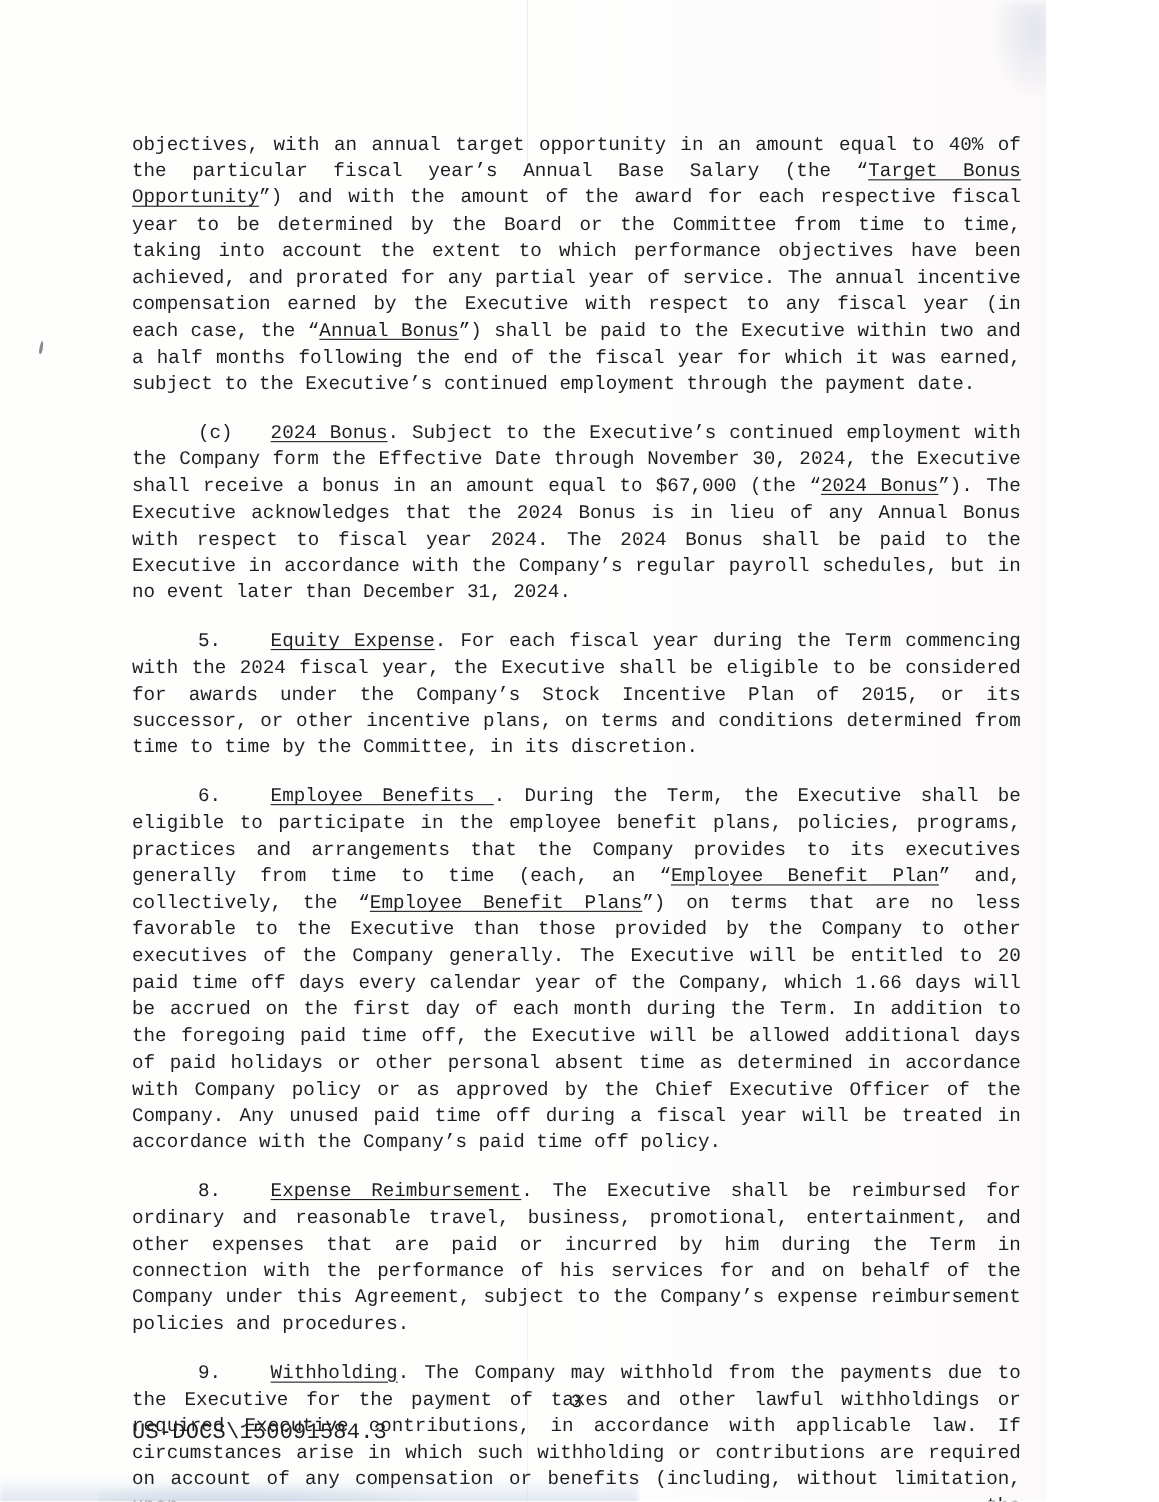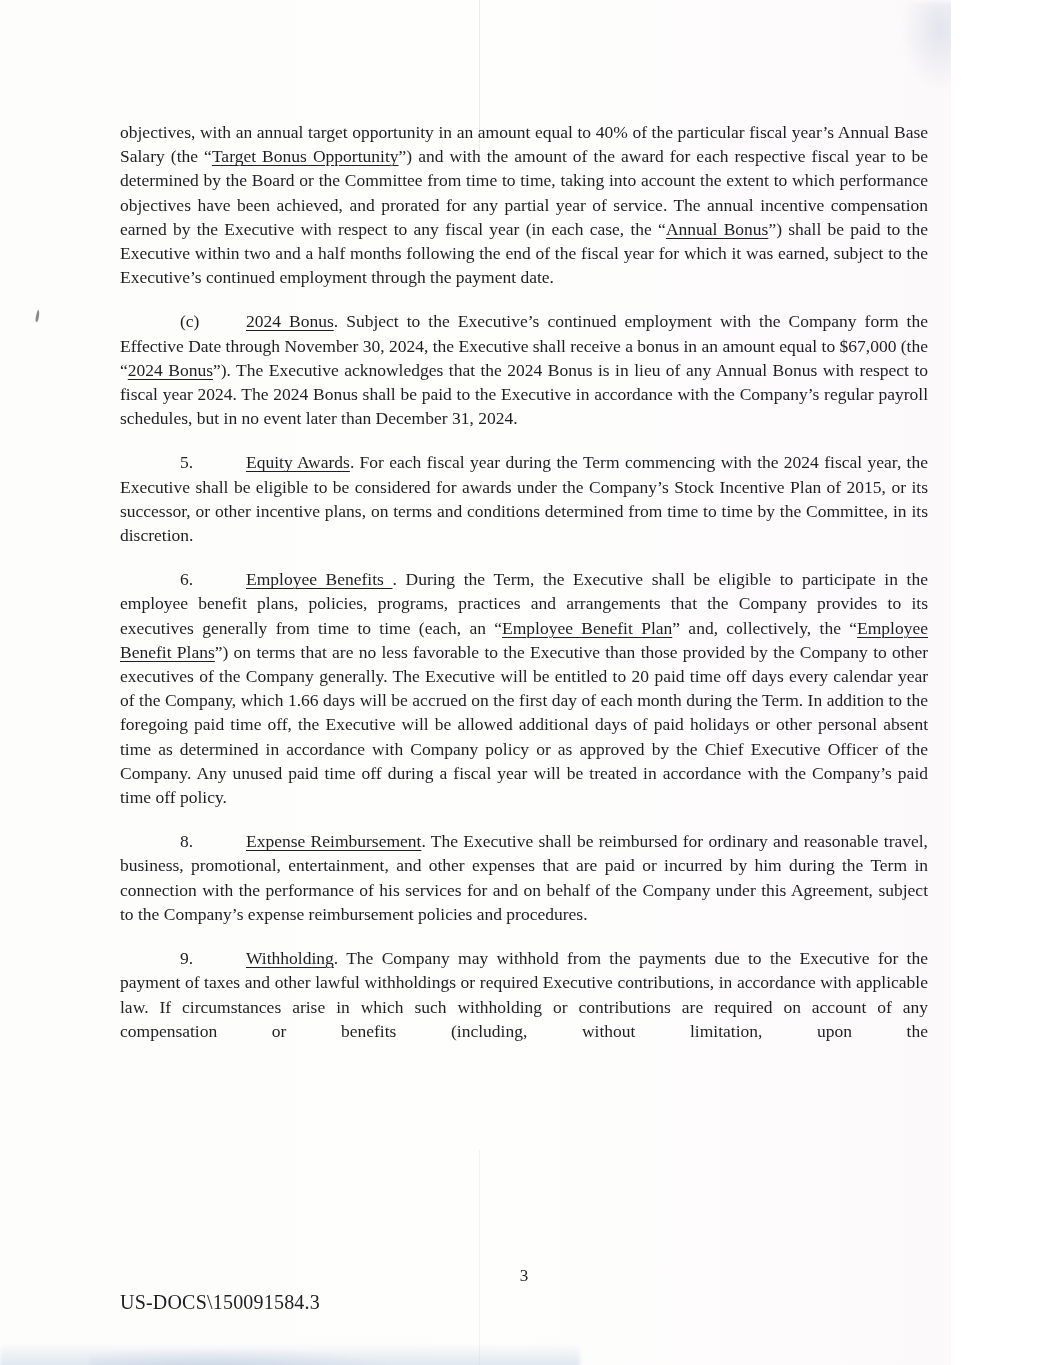--- a/index.html
+++ b/index.html
@@ -6,21 +6,21 @@
     margin: 0;
     padding: 0;
     background: #ffffff;
   }
   .page {
     position: relative;
     width: 951px;
     height: 1365px;
     overflow: hidden;
     background: linear-gradient(90deg, #fdfdfc 0%, #fefefd 55%, #fcf9fa 100%);
-    font-family: Liberation Serif, serif;
+    font-family: Liberation Mono, monospace;
     color: #1f1f23;
   }
   .content {
     position: absolute;
     left: 120px;
     top: 120px;
     width: 808px;
     font-size: 17.5px;
     line-height: 24.2px;
     text-align: justify;
@@ -107,21 +107,21 @@
   <div class="artifact fold-line-top"></div>
   <div class="artifact fold-line-bottom"></div>
   <div class="artifact smudge-top-right"></div>
   <div class="artifact smudge-bottom-band"></div>
   <div class="artifact smudge-bottom-blob"></div>
   <div class="artifact margin-speck"></div>
 
   <div class="content" id="doc-body">
       <p class="para">objectives, with an annual target opportunity in an amount equal to 40% of the particular fiscal year’s Annual Base Salary (the “<u>Target Bonus Opportunity</u>”) and with the amount of the award for each respective fiscal year to be determined by the Board or the Committee from time to time, taking into account the extent to which performance objectives have been achieved, and prorated for any partial year of service. The annual incentive compensation earned by the Executive with respect to any fiscal year (in each case, the “<u>Annual Bonus</u>”) shall be paid to the Executive within two and a half months following the end of the fiscal year for which it was earned, subject to the Executive’s continued employment through the payment date.</p>
       <p class="para indent"><span class="num">(c)</span><u>2024 Bonus</u>. Subject to the Executive’s continued employment with the Company form the Effective Date through November 30, 2024, the Executive shall receive a bonus in an amount equal to $67,000 (the “<u>2024 Bonus</u>”). The Executive acknowledges that the 2024 Bonus is in lieu of any Annual Bonus with respect to fiscal year 2024. The 2024 Bonus shall be paid to the Executive in accordance with the Company’s regular payroll schedules, but in no event later than December 31, 2024.</p>
-      <p class="para indent"><span class="num">5.</span><u>Equity Awards</u>. For each fiscal year during the Term commencing with the 2024 fiscal year, the Executive shall be eligible to be considered for awards under the Company’s Stock Incentive Plan of 2015, or its successor, or other incentive plans, on terms and conditions determined from time to time by the Committee, in its discretion.</p>
+      <p class="para indent"><span class="num">5.</span><u>Equity Expense</u>. For each fiscal year during the Term commencing with the 2024 fiscal year, the Executive shall be eligible to be considered for awards under the Company’s Stock Incentive Plan of 2015, or its successor, or other incentive plans, on terms and conditions determined from time to time by the Committee, in its discretion.</p>
       <p class="para indent"><span class="num">6.</span><u>Employee Benefits </u>. During the Term, the Executive shall be eligible to participate in the employee benefit plans, policies, programs, practices and arrangements that the Company provides to its executives generally from time to time (each, an “<u>Employee Benefit Plan</u>” and, collectively, the “<u>Employee Benefit Plans</u>”) on terms that are no less favorable to the Executive than those provided by the Company to other executives of the Company generally. The Executive will be entitled to 20 paid time off days every calendar year of the Company, which 1.66 days will be accrued on the first day of each month during the Term. In addition to the foregoing paid time off, the Executive will be allowed additional days of paid holidays or other personal absent time as determined in accordance with Company policy or as approved by the Chief Executive Officer of the Company. Any unused paid time off during a fiscal year will be treated in accordance with the Company’s paid time off policy.</p>
       <p class="para indent"><span class="num">8.</span><u>Expense Reimbursement</u>. The Executive shall be reimbursed for ordinary and reasonable travel, business, promotional, entertainment, and other expenses that are paid or incurred by him during the Term in connection with the performance of his services for and on behalf of the Company under this Agreement, subject to the Company’s expense reimbursement policies and procedures.</p>
       <p class="para indent jl"><span class="num">9.</span><u>Withholding</u>. The Company may withhold from the payments due to the Executive for the payment of taxes and other lawful withholdings or required Executive contributions, in accordance with applicable law. If circumstances arise in which such withholding or contributions are required on account of any compensation or benefits (including, without limitation, upon the</p>
     </div>
 
   <div class="pagenum">3</div>
   <div class="footer-id">US-DOCS\150091584.3</div>
 
 </div>
 

